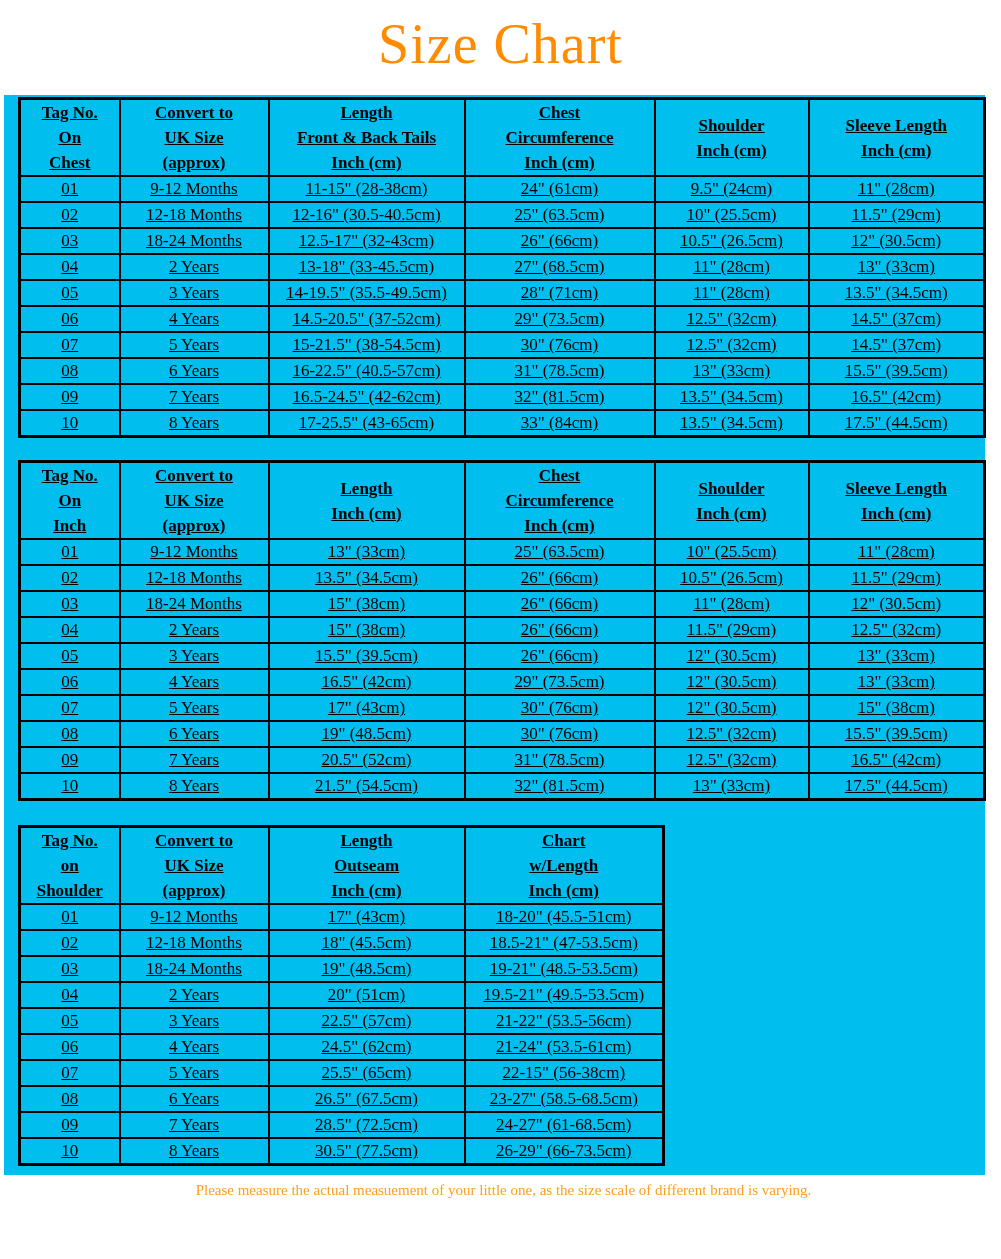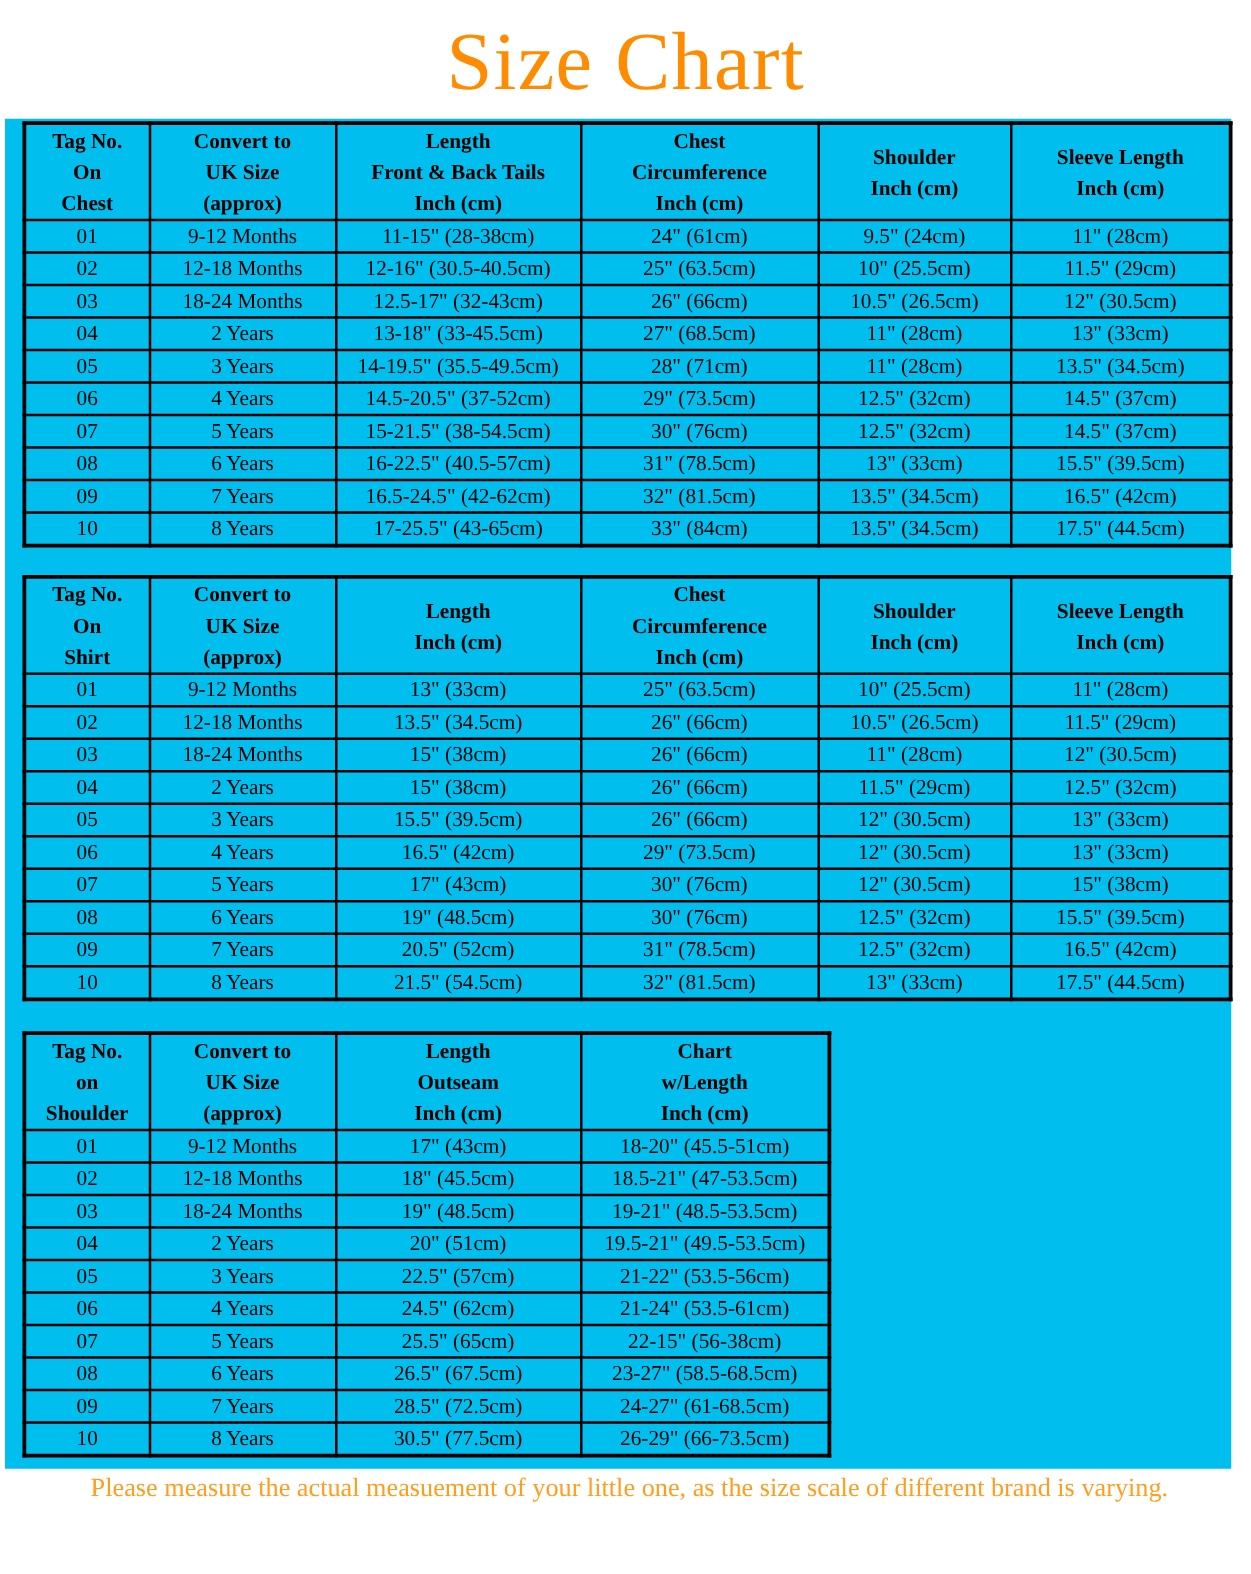--- a/index.html
+++ b/index.html
@@ -25,30 +25,31 @@
     height: 1080px;
     background: var(--panel);
   }
   .title {
     position: absolute;
     top: 12px;
     left: 0;
     width: 100%;
     margin: 0;
     text-align: center;
-    font-size: 66px;
+    font-size: 56px;
     font-weight: normal;
     color: var(--title-color);
     letter-spacing: 1px;
   }
   table.size-table {
     position: absolute;
     border-collapse: collapse;
     table-layout: fixed;
     border: 3px solid var(--ink);
+    text-decoration: underline;
   }
   .t-jacket   { left: 18px; top: 97px;  width: 965px; }
   .t-shirt    { left: 18px; top: 460px; width: 965px; }
   .t-trousers { left: 18px; top: 825px; width: 644px; }
   .size-table th, .size-table td {
     border: 2px solid var(--ink);
     text-align: center;
     vertical-align: middle;
     color: var(--ink);
     padding: 0;
@@ -69,21 +70,21 @@
   .footer {
     position: absolute;
     top: 1178px;
     left: 0;
     width: 100%;
     text-align: center;
     color: var(--footer-color);
   }
   .footer p {
     margin: 0 0 17px 6px;
-    font-size: 21px;
+    font-size: 15px;
     line-height: 24px;
   }
 </style>
 </head>
 <body>
 
 <div class="page">
   <div class="cyan-panel"></div>
 
   <h1 class="title">Size Chart</h1>
@@ -220,21 +221,21 @@
         <col style="width:196px">
       <col style="width:190px">
         <col style="width:154px">
         <col style="width:176px">
     </colgroup>
   <thead>
         <tr>
           <th>
             <div>Tag No.</div>
             <div>On</div>
-            <div>Shirt</div>
+            <div>Inch</div>
           </th>
           <th>
             <div>Convert to</div>
             <div>UK Size</div>
             <div>(approx)</div>
           </th>
           <th>
             <div>Length</div>
             <div>Inch (cm)</div>
           </th>

